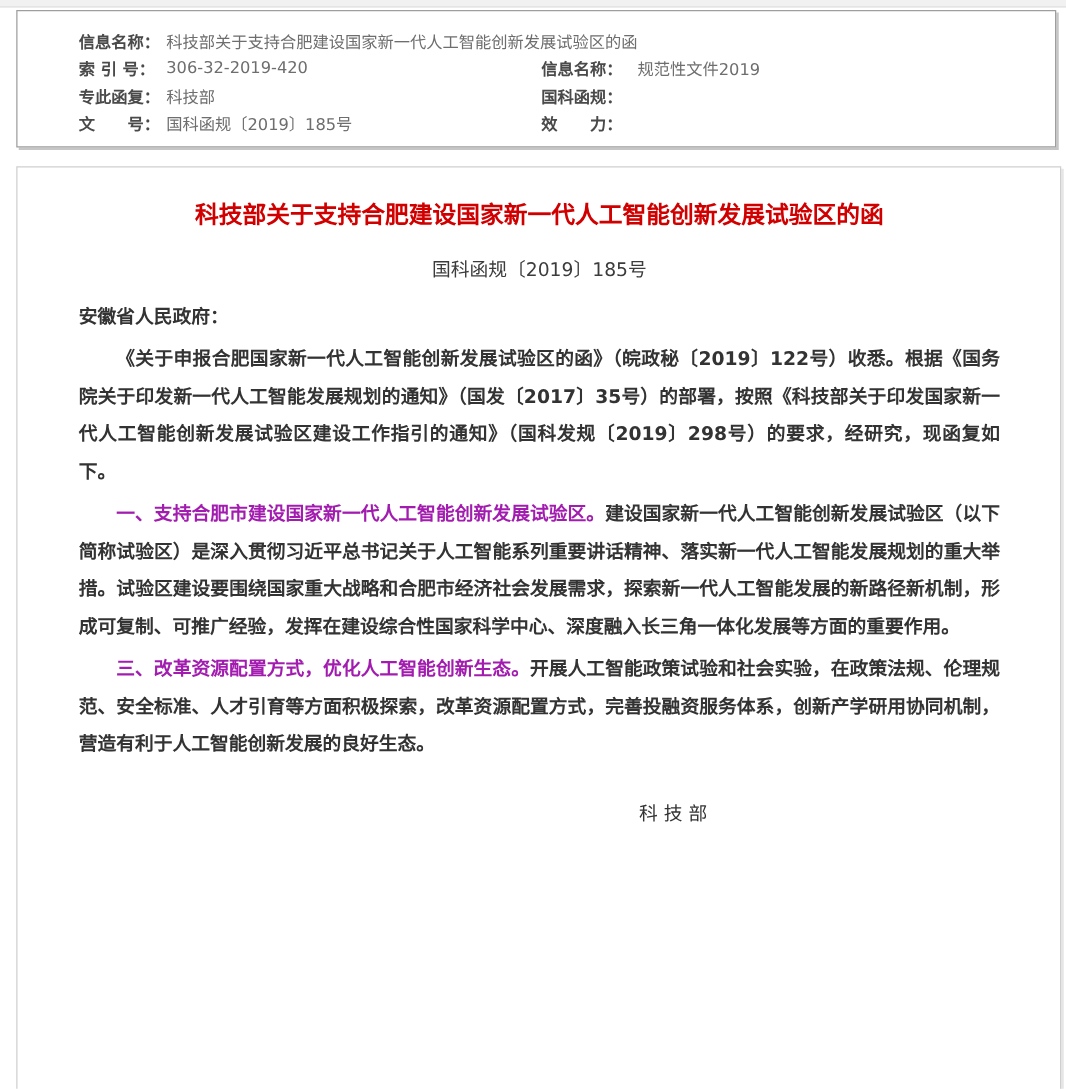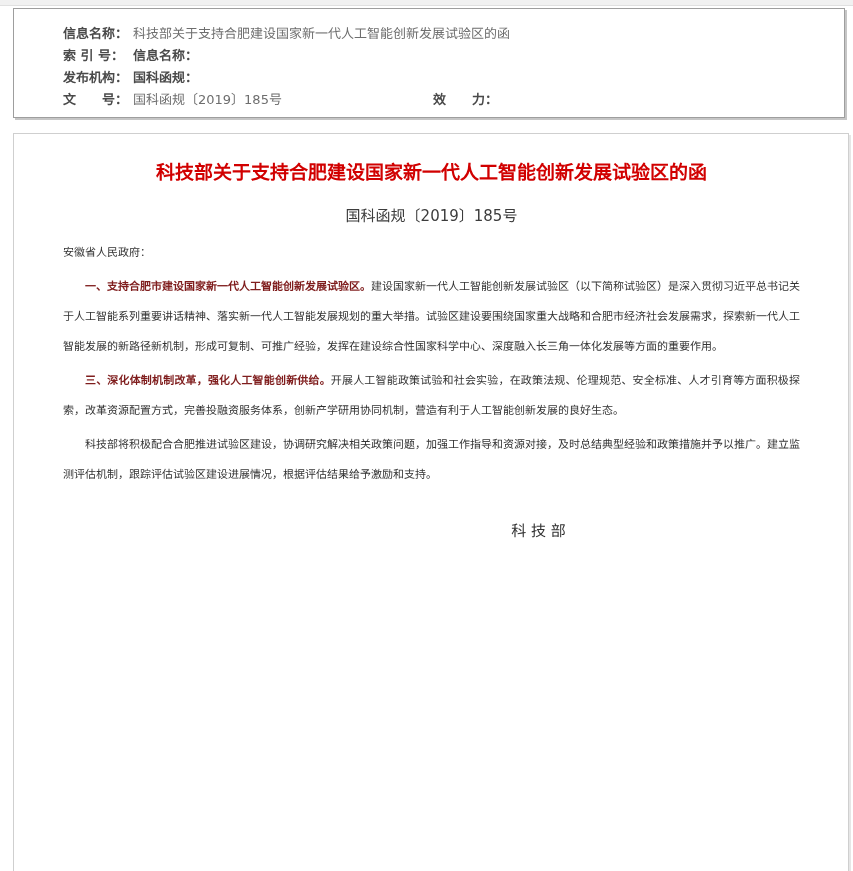--- a/index.html
+++ b/index.html
@@ -48,28 +48,29 @@
   }
   .doc-number {
     text-align: center;
     color: #3c3c3c;
     font-size: 15px;
     margin-top: 22px;
     margin-bottom: 12px;
     line-height: 20px;
   }
   .doc-body p {
-    font-size: 11px;
+    font-size: 15px;
     color: #333333;
     line-height: 30px;
     text-align: justify;
     margin-bottom: 4px;
+    font-weight: bold;
   }
   .doc-body p.indent { text-indent: 2em; }
-  .doc-body b { color: #7f1d1d; }
+  .doc-body b { color: #a21caf; }
   .signature-block {
     position: relative;
     left: 107px;
     text-align: center;
     margin-top: 26px;
   }
   .signature-block .sig-line {
     font-size: 15px;
     color: #333333;
     line-height: 30px;
@@ -80,48 +81,51 @@
 
 <div class="top-strip"></div>
 
 <div class="info-panel">
   <div class="info-row single">
     <span class="info-label">信息名称：</span>
     <span class="info-value">科技部关于支持合肥建设国家新一代人工智能创新发展试验区的函</span>
   </div>
   <div class="info-row">
     <span class="info-label">索 引 号：</span>
+    <span class="info-value">306-32-2019-420</span>
     <span class="info-label">信息名称：</span>
+    <span class="info-value">规范性文件2019</span>
   </div>
   <div class="info-row">
-    <span class="info-label">发布机构：</span>
+    <span class="info-label">专此函复：</span>
+    <span class="info-value">科技部</span>
     <span class="info-label">国科函规：</span>
   </div>
   <div class="info-row">
     <span class="info-label">文　　号：</span>
     <span class="info-value">国科函规〔2019〕185号</span>
     <span class="info-label">效　　力：</span>
     <span class="info-value"></span>
   </div>
 </div>
 
 <div class="doc-panel">
   <div class="doc-title">科技部关于支持合肥建设国家新一代人工智能创新发展试验区的函</div>
   <div class="doc-number">国科函规〔2019〕185号</div>
 
   <div class="doc-body">
     <p>安徽省人民政府：</p>
 
+    <p class="indent"><b></b><span>《关于申报合肥国家新一代人工智能创新发展试验区的函》（皖政秘〔2019〕122号）收悉。根据《国务院关于印发新一代人工智能发展规划的通知》（国发〔2017〕35号）的部署，按照《科技部关于印发国家新一代人工智能创新发展试验区建设工作指引的通知》（国科发规〔2019〕298号）的要求，经研究，现函复如下。</span></p>
 
     <p class="indent"><b>一、支持合肥市建设国家新一代人工智能创新发展试验区。</b><span>建设国家新一代人工智能创新发展试验区（以下简称试验区）是深入贯彻习近平总书记关于人工智能系列重要讲话精神、落实新一代人工智能发展规划的重大举措。试验区建设要围绕国家重大战略和合肥市经济社会发展需求，探索新一代人工智能发展的新路径新机制，形成可复制、可推广经验，发挥在建设综合性国家科学中心、深度融入长三角一体化发展等方面的重要作用。</span></p>
 
 
-    <p class="indent"><b>三、深化体制机制改革，强化人工智能创新供给。</b><span>开展人工智能政策试验和社会实验，在政策法规、伦理规范、安全标准、人才引育等方面积极探索，改革资源配置方式，完善投融资服务体系，创新产学研用协同机制，营造有利于人工智能创新发展的良好生态。</span></p>
+    <p class="indent"><b>三、改革资源配置方式，优化人工智能创新生态。</b><span>开展人工智能政策试验和社会实验，在政策法规、伦理规范、安全标准、人才引育等方面积极探索，改革资源配置方式，完善投融资服务体系，创新产学研用协同机制，营造有利于人工智能创新发展的良好生态。</span></p>
 
-    <p class="indent"><b></b><span>科技部将积极配合合肥推进试验区建设，协调研究解决相关政策问题，加强工作指导和资源对接，及时总结典型经验和政策措施并予以推广。建立监测评估机制，跟踪评估试验区建设进展情况，根据评估结果给予激励和支持。</span></p>
 
   </div>
 
   <div class="signature-block">
     <div class="sig-line">科 技 部</div>
 
   </div>
 </div>
 
 </body></html>

